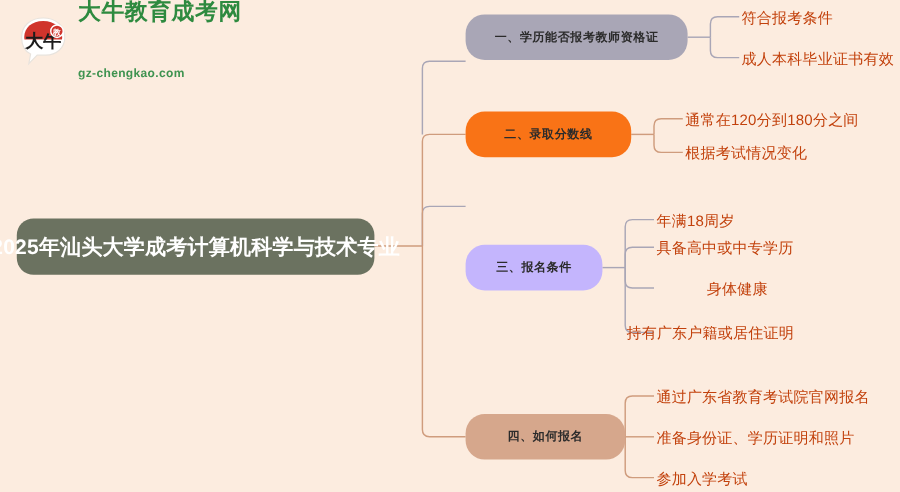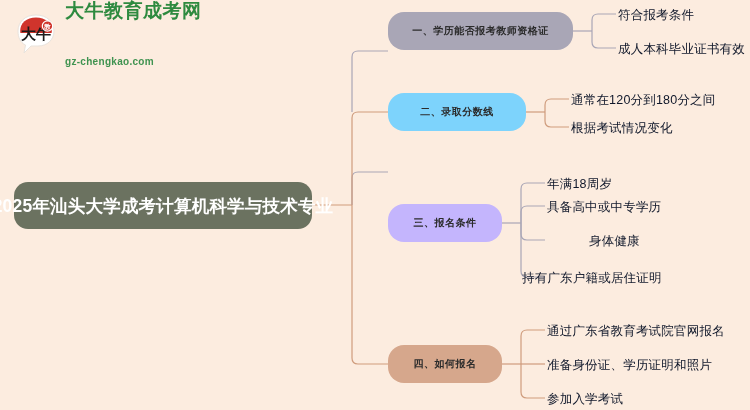--- a/index.html
+++ b/index.html
@@ -94,27 +94,27 @@
     border-radius: 16px;
     font-size: 10px;
     font-weight: bold;
     color: #2b2b2b;
     letter-spacing: 0.5px;
     height: 38px;
   }
   .branch-1 { left: 388px; top: 12px;  width: 185px; background: #a9a6b6; }
   .branch-2 { left: 388px; top: 93px;  width: 138px; background: #d9a98c; }
   .branch-3 { left: 388px; top: 204px; width: 114px; background: #a9a6b6; }
-  .branch-4 { left: 388px; top: 345px; width: 114px; background: #d6a78c; }
+  .branch-4 { left: 388px; top: 345px; width: 133px; background: #d6a78c; }
 
   
   .leaf {
     position: absolute;
     font-size: 12.5px;
-    color: #0f172a;
+    color: #c2410c;
     white-space: nowrap;
     letter-spacing: 0.2px;
     line-height: 1;
   }
 </style>
 </head>
 <body style="background: rgb(252, 236, 223);">
 
 <div id="canvas">
 
@@ -158,21 +158,21 @@
     </div>
     <div class="logo-text">
       <div class="logo-title">大牛教育成考网</div>
       <div class="logo-sub">gz-chengkao.com</div>
     </div>
   </div>
 
   <div class="node root-node" style="background: rgb(107, 114, 96); color: rgb(255, 255, 255);">2025年汕头大学成考计算机科学与技术专业</div>
 
   <div class="node branch-node branch-1" style="background: rgb(169, 166, 182);">一、学历能否报考教师资格证</div>
-  <div class="node branch-node branch-2" style="background: #7dd3fc;">二、录取分数线</div>
+  <div class="node branch-node branch-2" style="background: #f97316;">二、录取分数线</div>
   <div class="node branch-node branch-3" style="background: #c4b5fd;">三、报名条件</div>
   <div class="node branch-node branch-4" style="background: rgb(214, 167, 140);">四、如何报名</div>
 
   <div class="leaf" style="left:618px; top:9px;">符合报考条件</div>
   <div class="leaf" style="left:618px; top:43px;">成人本科毕业证书有效</div>
 
   <div class="leaf" style="left:571px; top:94px;">通常在120分到180分之间</div>
   <div class="leaf" style="left:571px; top:122px;">根据考试情况变化</div>
 
   <div class="leaf" style="left:547px; top:178px;">年满18周岁</div>

